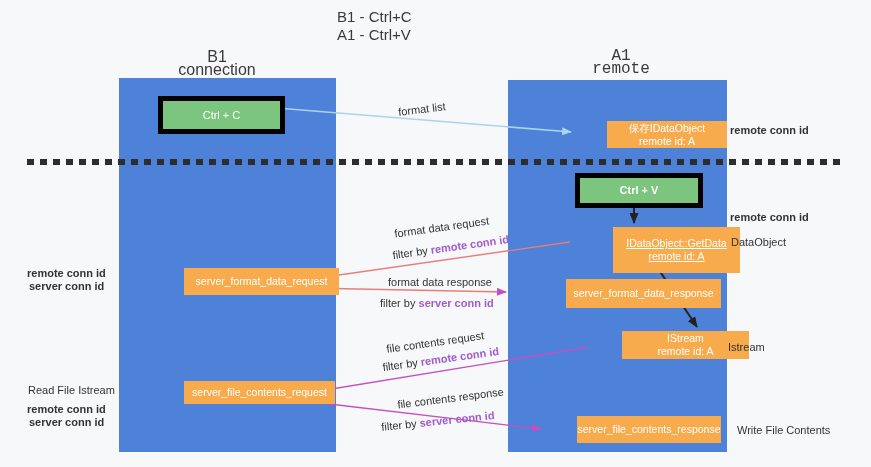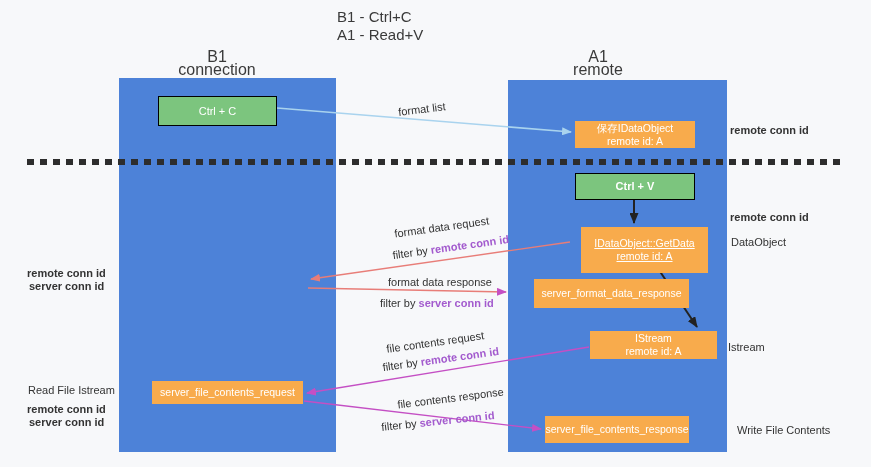--- a/index.html
+++ b/index.html
@@ -4,22 +4,22 @@
 <style>
   html,body{margin:0;padding:0;background:#f7f8fa;}
   .canvas{position:relative;width:871px;height:467px;background:#f7f8fa;overflow:hidden;
           font-family:"Liberation Sans",sans-serif;color:#3c3c3c;}
   .lane{position:absolute;background:#4d82d8;z-index:1;}
   .overlay{position:absolute;left:0;top:0;z-index:2;}
   .title{position:absolute;z-index:3;text-align:left;font-size:15px;color:#3a3a3a;line-height:18px;}
   .lane-header{position:absolute;z-index:3;text-align:center;font-size:16px;color:#3a3a3a;line-height:13px;}
   .node{position:absolute;z-index:3;display:flex;flex-direction:column;align-items:center;justify-content:center;
         text-align:center;color:#ffffff;font-size:10.5px;line-height:13px;}
-  .node-orange{background:#f8ab4c;}
-  .node-green{background:#7cc57e;border:1px solid #000000;font-size:11px;}
+  .node-orange{background:#f8ab4c;margin-left:32px;}
+  .node-green{background:#7cc57e;border:5px solid #000000;font-size:11px;}
   .edge-label{position:absolute;z-index:3;font-size:11px;color:#333;white-space:nowrap;}
   .hl-purple{color:#a35bce;font-weight:bold;}
   .hl-green{color:#6cc47a;font-weight:bold;}
   .side-label{position:absolute;z-index:3;font-size:11px;white-space:nowrap;color:#333;}
   .side-label.bold{font-weight:bold;}
 </style>
 </head>
 <body>
 
 <div class="canvas">
@@ -47,45 +47,48 @@
     <line x1="634" y1="199" x2="634" y2="223" stroke="#222222" stroke-width="2" marker-end="url(#mBlack)"></line>
     <line x1="651" y1="258" x2="697" y2="327" stroke="#222222" stroke-width="2" marker-end="url(#mBlack)"></line>
     <line x1="570" y1="242" x2="311" y2="279" stroke="#e87d78" stroke-width="1.4" marker-end="url(#mSalmon)"></line>
     <line x1="308" y1="288" x2="506" y2="292" stroke="#e87d78" stroke-width="1.4" marker-end="url(#mMagenta)"></line>
     <line x1="589" y1="347" x2="307" y2="393" stroke="#c44fc4" stroke-width="1.4" marker-end="url(#mMagenta)"></line>
     <line x1="304" y1="401" x2="541" y2="429" stroke="#c44fc4" stroke-width="1.4" marker-end="url(#mMagenta)"></line>
   </svg>
 
   <div class="title" style="left:337px;top:8px;width:200px;">
     <div>B1 - Ctrl+C</div>
-    <div>A1 - Read+V</div>
+    <div>A1 - Ctrl+V</div>
   </div>
 
   <div class="lane-header" style="left:157px;top:50px;width:120px;">
     <div>B1</div>
     <div>connection</div>
   </div>
-  <div class="lane-header" style="left:538px;top:50px;width:120px;">
+  <div class="lane-header" style="left:561px;top:50px;width:120px;font-family:Liberation Mono, monospace;">
     <div>A1</div>
     <div>remote</div>
   </div>
 
   <div class="node node-green" style="left:158px;top:96px;width:117px;height:28px;">
     <div>Ctrl + C</div>
   </div>
   <div class="node node-orange" style="left:575px;top:121px;width:120px;height:27px;">
     <div>保存IDataObject</div>
     <div>remote id: A</div>
   </div>
   <div class="node node-green" style="left:575px;top:173px;width:118px;height:25px;font-weight:bold;">
     <div>Ctrl + V</div>
   </div>
   <div class="node node-orange" style="left:581px;top:227px;width:127px;height:46px;text-decoration:underline;">
     <div>IDataObject::GetData</div>
     <div>remote id: A</div>
+  </div>
+  <div class="node node-orange" style="left:152px;top:268px;width:155px;height:27px;">
+    <div>server_format_data_request</div>
   </div>
   <div class="node node-orange" style="left:534px;top:279px;width:155px;height:29px;">
     <div>server_format_data_response</div>
   </div>
   <div class="node node-orange" style="left:590px;top:331px;width:127px;height:28px;">
     <div>IStream</div>
     <div>remote id: A</div>
   </div>
   <div class="node node-orange" style="left:152px;top:381px;width:151px;height:23px;">
     <div>server_file_contents_request</div>

